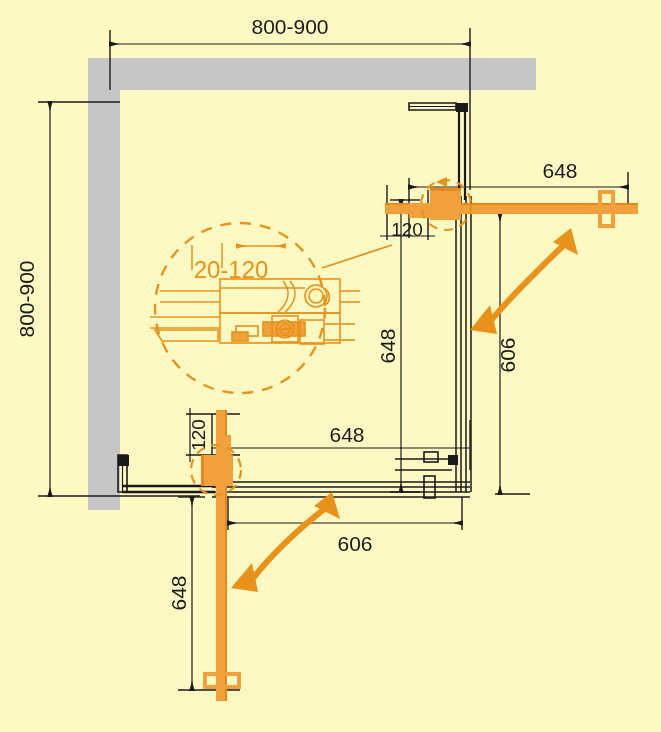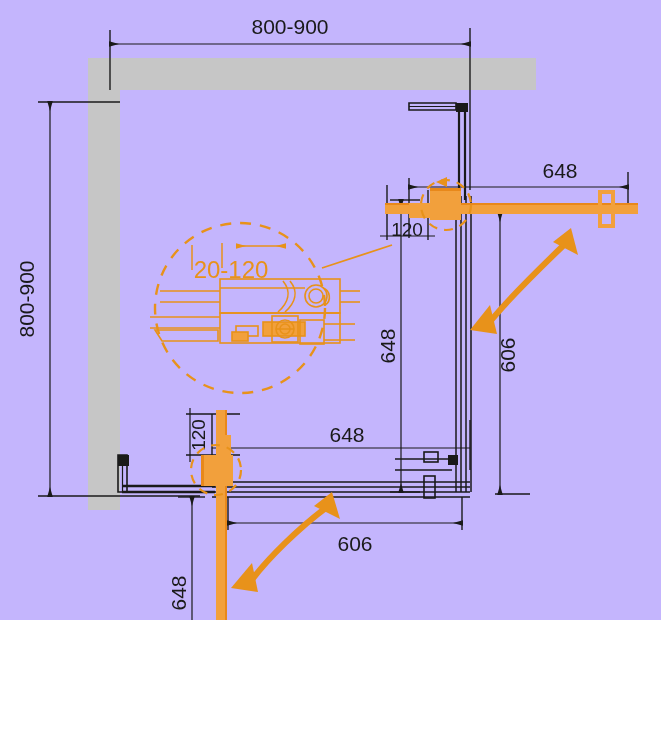--- a/index.html
+++ b/index.html
@@ -6,22 +6,22 @@
     margin: 0;
     padding: 0;
     background: #ffffff;
   }
   body {
     font-family: "Liberation Sans", sans-serif;
   }
   #drawing-root {
     position: relative;
     width: 661px;
-    height: 620px;
-    background: #c4b5fd;
+    height: 732px;
+    background: #fef9c3;
     overflow: hidden;
   }
   #tech-svg {
     display: block;
     width: 661px;
     height: 732px;
   }
   .dim-text {
     font-family: "Liberation Sans", sans-serif;
     font-size: 21px;

